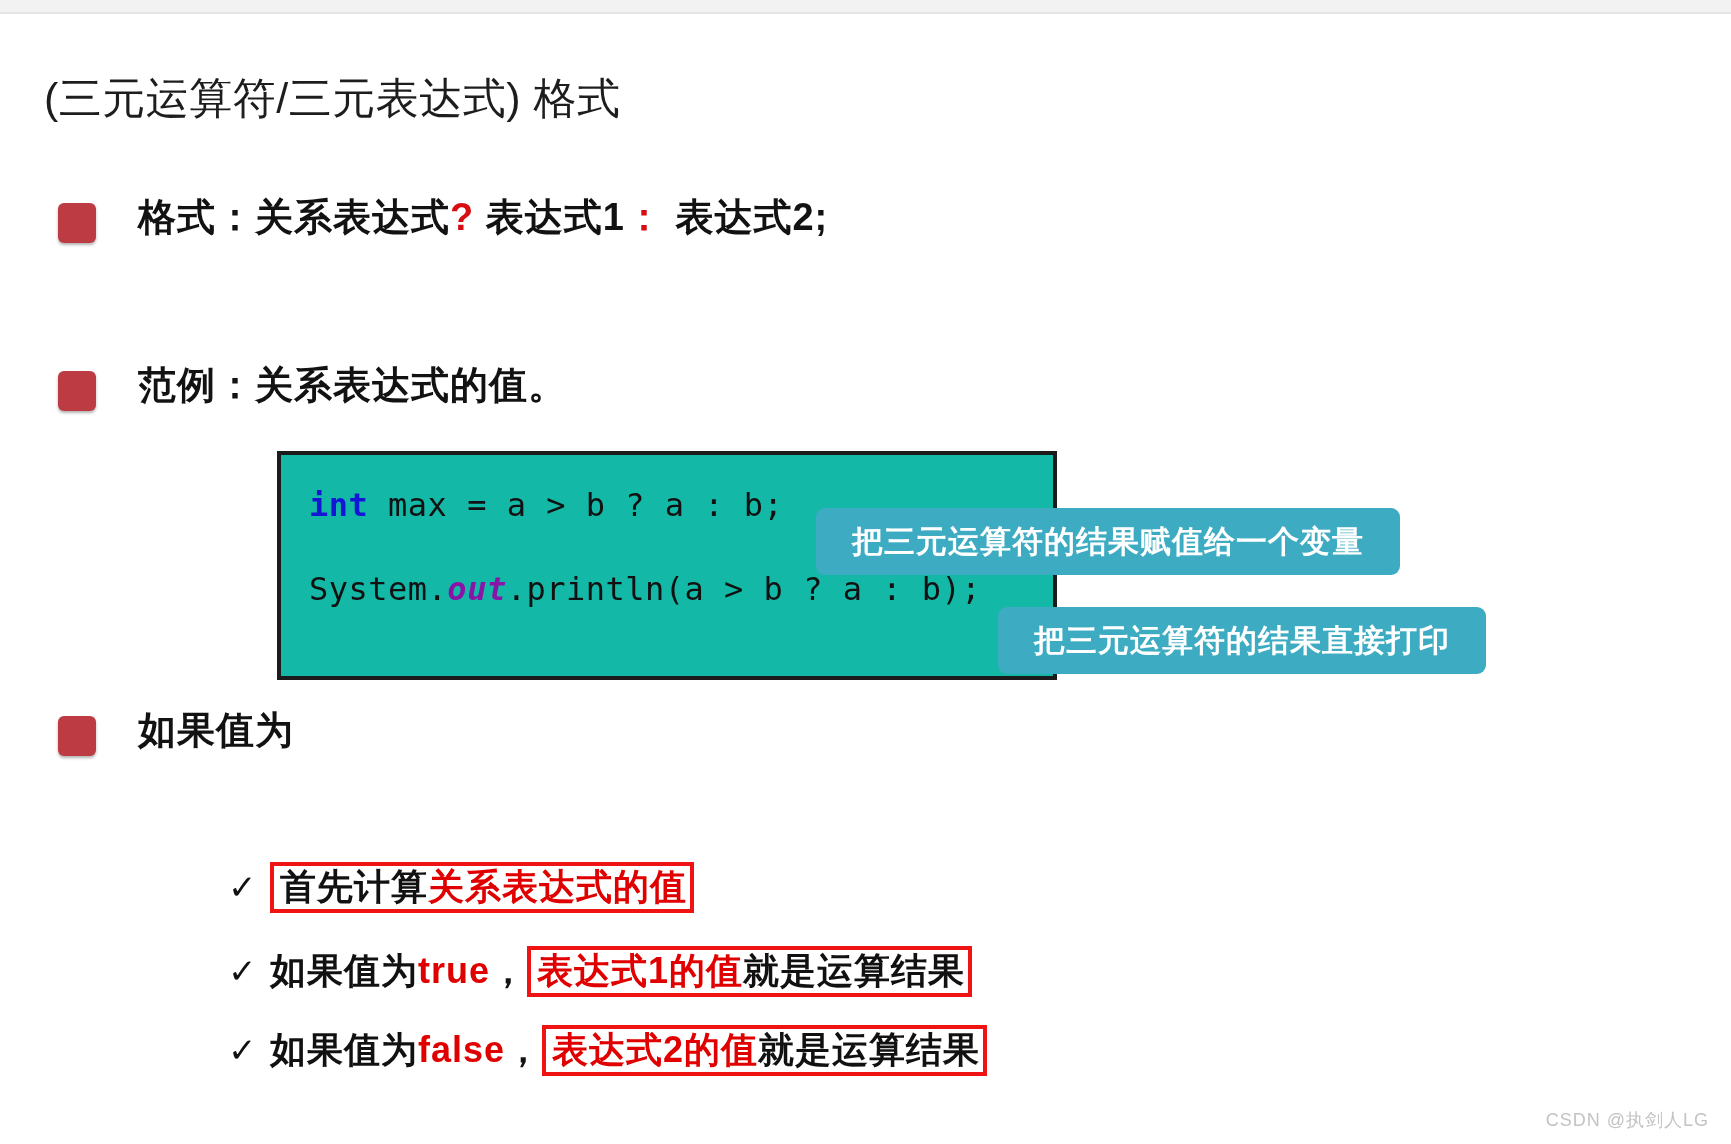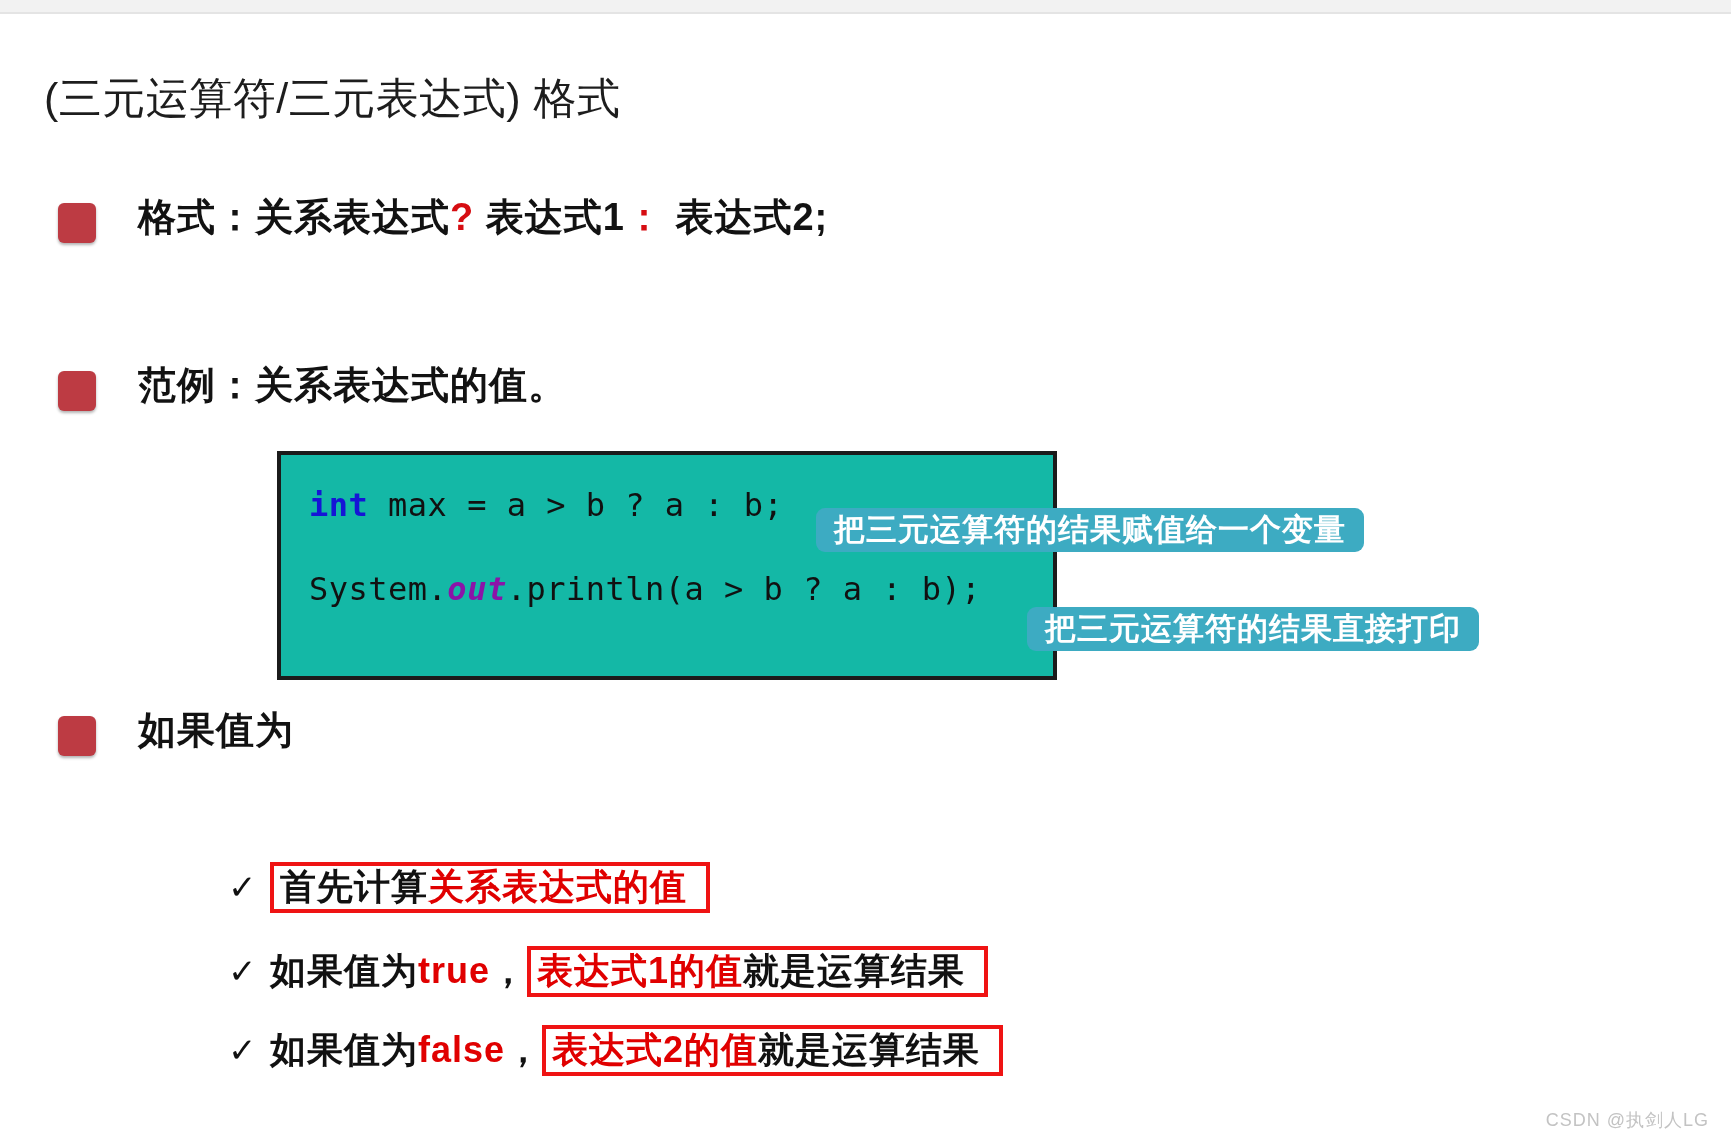--- a/index.html
+++ b/index.html
@@ -104,28 +104,28 @@
   
   .callout {
     position: absolute;
     background: #3dabc2;
     color: #ffffff;
     font-size: 31px;
     font-weight: bold;
     border-radius: 9px;
     display: flex;
     align-items: center;
-    padding: 0 18px;
-    height: 44px;
+    padding: 0 36px;
+    height: 67px;
     white-space: nowrap;
     letter-spacing: 1px;
     box-sizing: border-box;
   }
   #callout-assign { left: 816px; top: 508px; }
-  #callout-print  { left: 1027px; top: 607px; }
+  #callout-print  { left: 998px; top: 607px; }
 
   
   .check-row {
     position: absolute;
     display: flex;
     align-items: center;
     white-space: nowrap;
   }
   .check-mark {
     font-size: 34px;
@@ -137,21 +137,21 @@
   .rule-text {
     font-size: 36px;
     font-weight: bold;
     color: #111111;
     letter-spacing: 1px;
     margin-left: 12px;
   }
   .rule-red { color: #e00000; }
   .boxed {
     border: 4px solid #ef1313;
-    padding: 2px 19px 3px 6px;
+    padding: 2px 3px 3px 6px;
     display: inline-block;
     line-height: 1.05;
     box-sizing: border-box;
   }
 
   #rule-1 { left: 228px; top: 862px; }
   #rule-2 { left: 228px; top: 946px; }
   #rule-3 { left: 228px; top: 1025px; }
 
   

